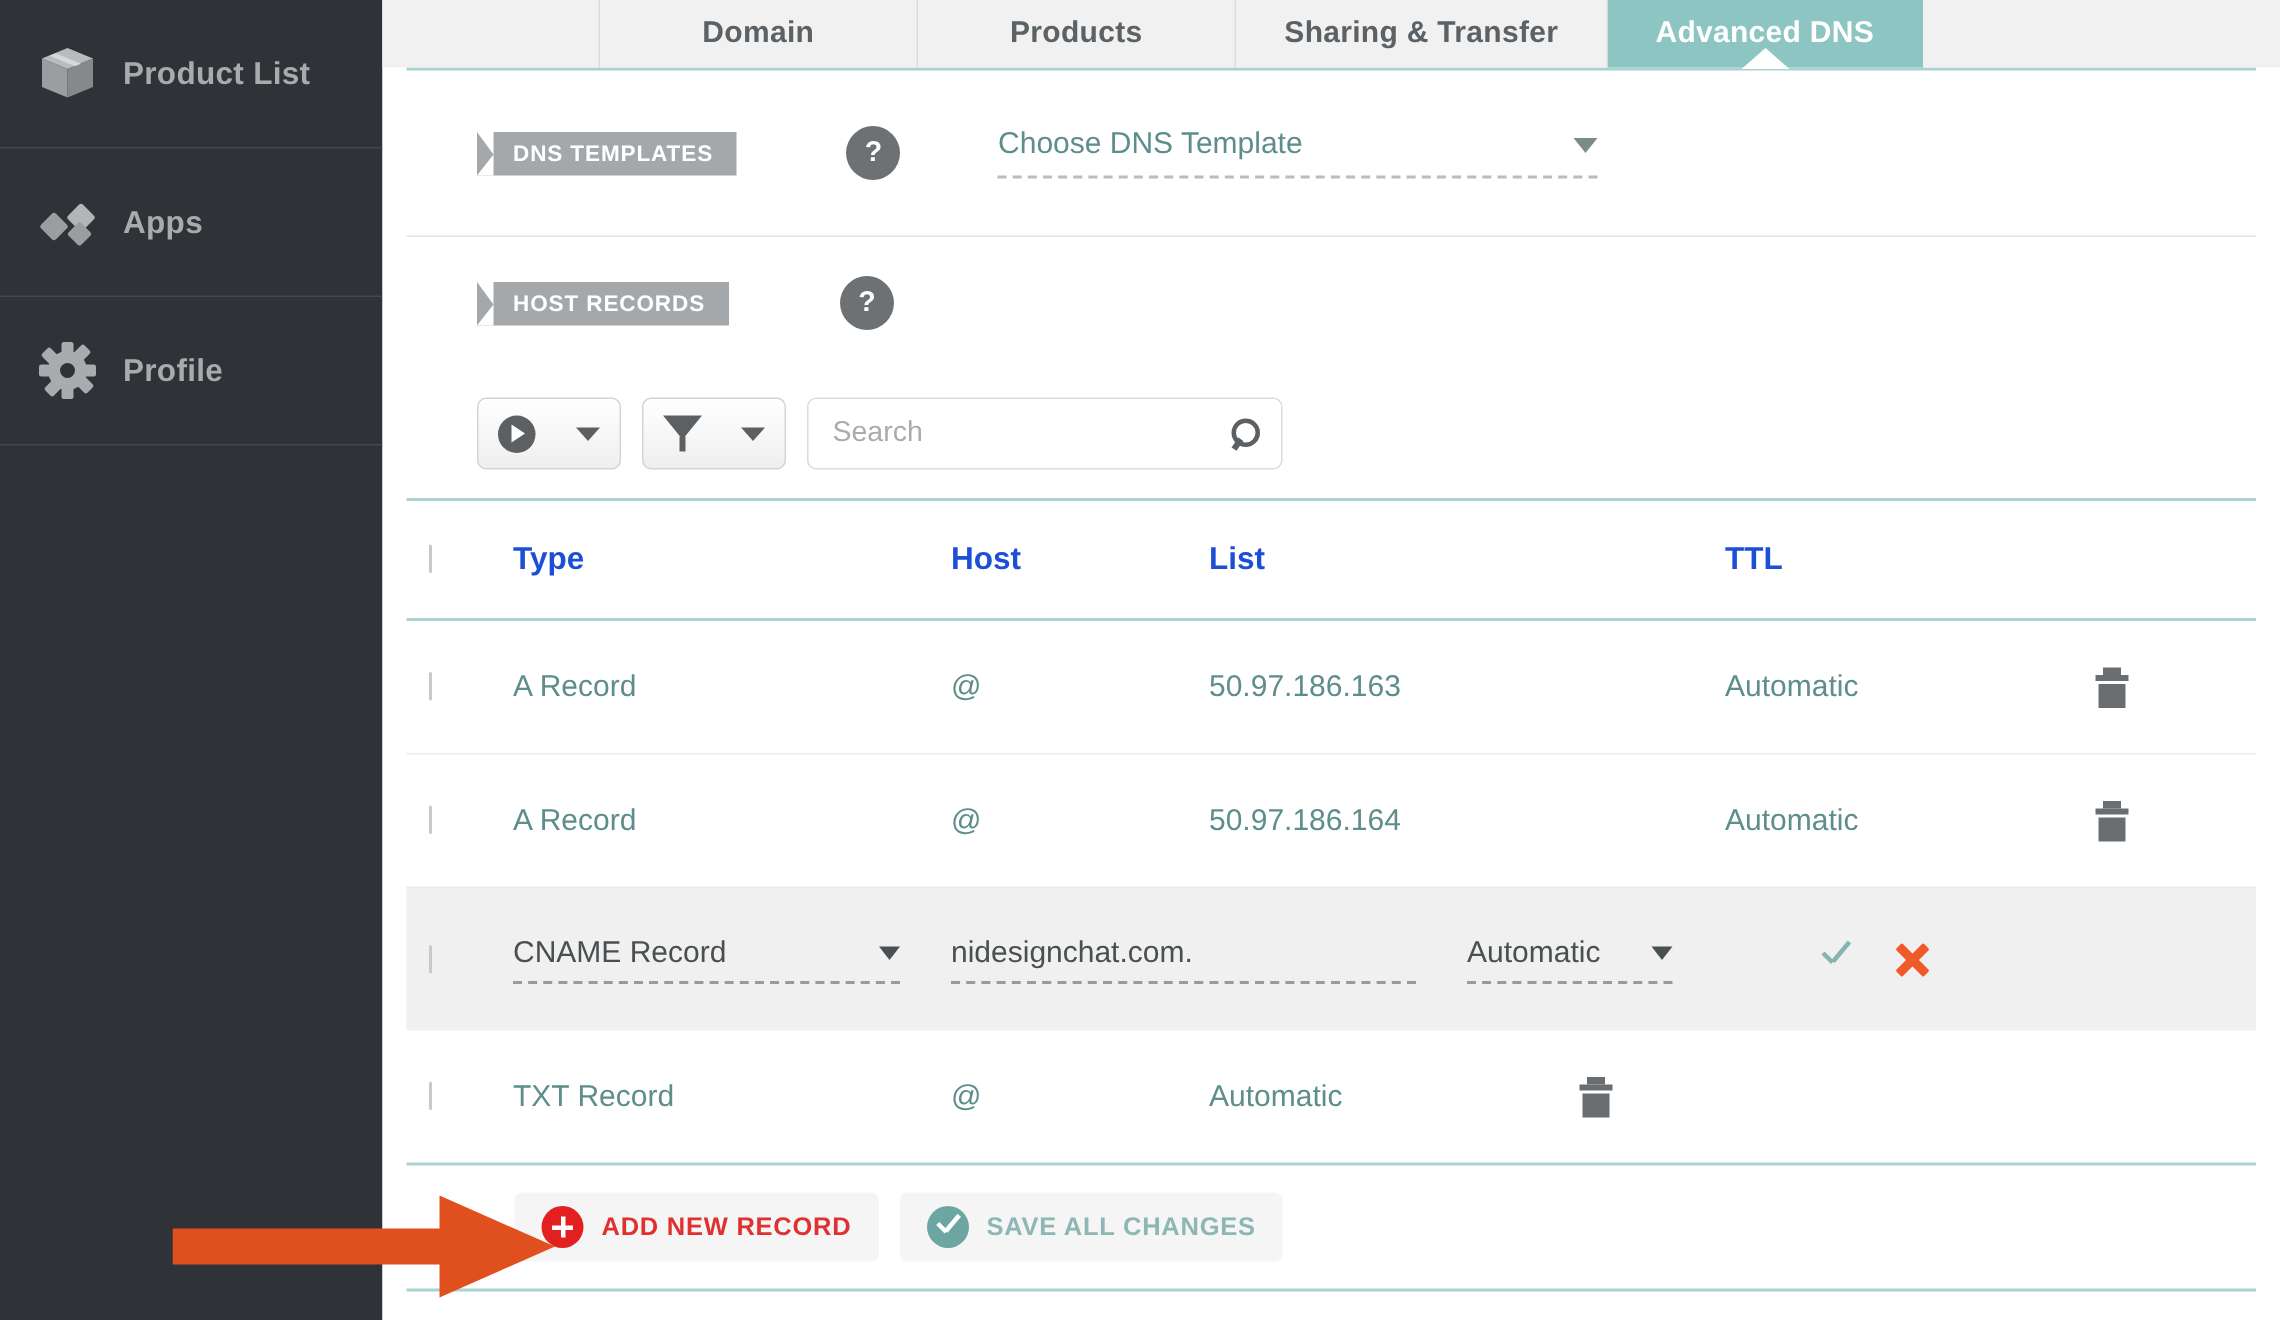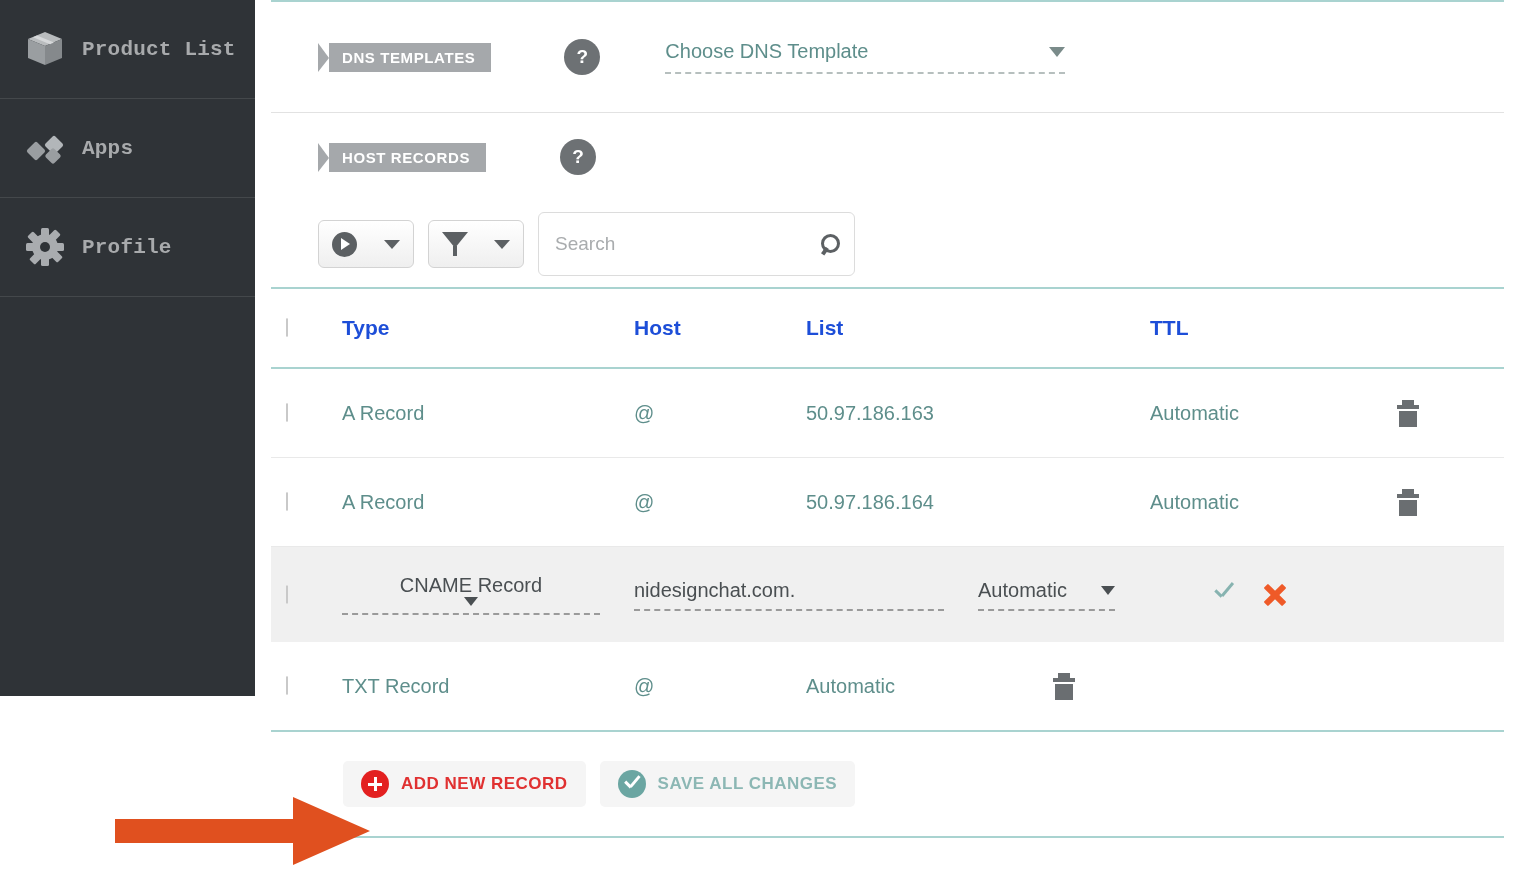--- a/index.html
+++ b/index.html
@@ -7,23 +7,22 @@
     width: 1520px; height: 880px;
     background: #ffffff;
     font-family: "Liberation Sans", sans-serif;
     overflow: hidden;
   }
   #app { position: relative; width: 1520px; height: 880px; }
 
   
   #sidebar {
     position: absolute; left: 0; top: 0;
-    width: 255px; height: 696px;
+    width: 255px; height: 880px;
     background: #2f3337;
-    font-family: Liberation Mono, monospace;
   }
   .nav-item {
     position: relative;
     height: 99px;
     display: flex; align-items: center;
     padding-left: 22px;
     border-bottom: 1px solid #44484b;
     color: #a8aaac;
     font-size: 21px; font-weight: bold;
     letter-spacing: .2px;
@@ -141,21 +140,21 @@
     content: ""; position: absolute; left: 11px; top: 14px;
     width: 4px; height: 10px; background: #5c6063;
   }
   .caret-sm {
     width: 0; height: 0;
     border-left: 8px solid transparent;
     border-right: 8px solid transparent;
     border-top: 9px solid #5c6063;
   }
   #search-box {
-    width: 317px; height: 64px;
+    width: 317px; height: 48px;
     border: 1px solid #dcdcdc; border-radius: 6px;
     background: #fff;
     display: flex; align-items: center;
     padding: 0 14px 0 16px;
   }
   #search-input {
     flex: 1 1 auto; border: none; outline: none;
     font-family: "Liberation Sans", sans-serif;
     font-size: 19px; color: #4a4f52; background: transparent;
   }
@@ -192,21 +191,21 @@
     border: 1px solid #c9c9c9; border-radius: 4px; background: #fff;
   }
   .th { color: #1d4ed8; font-size: 21px; font-weight: bold; }
   .cell { color: #5e8e8b; font-size: 20px; }
 
   .field {
     display: flex; align-items: center; justify-content: space-between;
     border-bottom: 2px dashed #9a9a9a;
     padding-bottom: 7px; color: #4a4f52; font-size: 20px;
   }
-  .field.w-type { width: 258px; flex-direction: column; }
+  .field.w-type { width: 258px; }
   .field.w-host { width: 140px; }
   .field.w-value { width: 310px; }
   .field.w-ttl { width: 137px; }
   .field .caret-down {
     border-top-color: #4a4f52;
     border-left-width: 7px; border-right-width: 7px; border-top-width: 9px;
   }
 
   .trash {
     width: 22px; height: 27px; position: relative; margin-left: 31px;
@@ -239,21 +238,21 @@
     width: 26px; height: 26px; margin-left: 24px; position: relative;
   }
   .exmark::before, .exmark::after {
     content: ""; position: absolute; left: 0; top: 10px;
     width: 26px; height: 6px; background: #ef5a28; border-radius: 1px;
   }
   .exmark::before { transform: rotate(45deg); }
   .exmark::after  { transform: rotate(-45deg); }
 
   
-  #actions { display: flex; align-items: center; height: 104px; padding-left: 72px; }
+  #actions { display: flex; align-items: center; height: 82px; padding-left: 72px; }
   .act-btn {
     height: 46px; display: flex; align-items: center;
     padding: 0 18px; border-radius: 5px; background: #f5f5f5;
     font-size: 17px; font-weight: bold; letter-spacing: .5px;
   }
   #add-new-record { color: #e03131; margin-right: 14px; }
   #save-all-changes { color: #8cb7b4; }
   .ic-circle {
     width: 28px; height: 28px; border-radius: 50%;
     margin-right: 12px; position: relative; flex: 0 0 28px;
@@ -328,20 +327,39 @@
         </svg>
       </span>
       <span class="nav-label">Profile</span>
     </div>
 
     <div id="sidebar-spacer"></div>
   </nav>
 
   <div id="main">
 
+    <div id="tabbar">
+      <div class="tab blank">
+        <span></span>
+      </div>
+      <div class="tab t-domain">
+        <span>Domain</span>
+      </div>
+      <div class="tab t-products">
+        <span>Products</span>
+      </div>
+      <div class="tab t-sharing">
+        <span>Sharing &amp; Transfer</span>
+      </div>
+      <div class="tab t-adv">
+        <span>Advanced DNS</span>
+        <span class="notch"></span>
+      </div>
+      <div class="tab t-end"></div>
+    </div>
     <div id="tab-underline"></div>
 
     <div class="section-row" id="dns-templates-row">
       <div class="pill">
         <span>DNS TEMPLATES</span>
       </div>
       <div class="help-badge">
         <span>?</span>
       </div>
       <div class="select-underlined">

